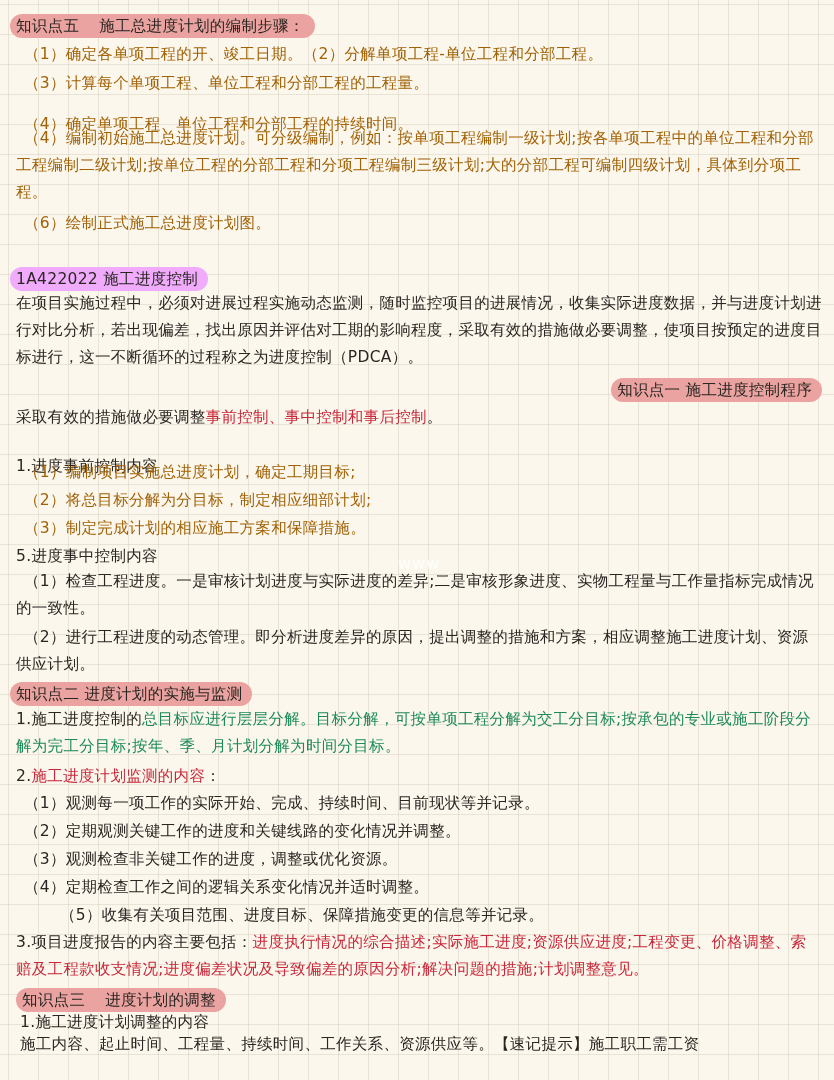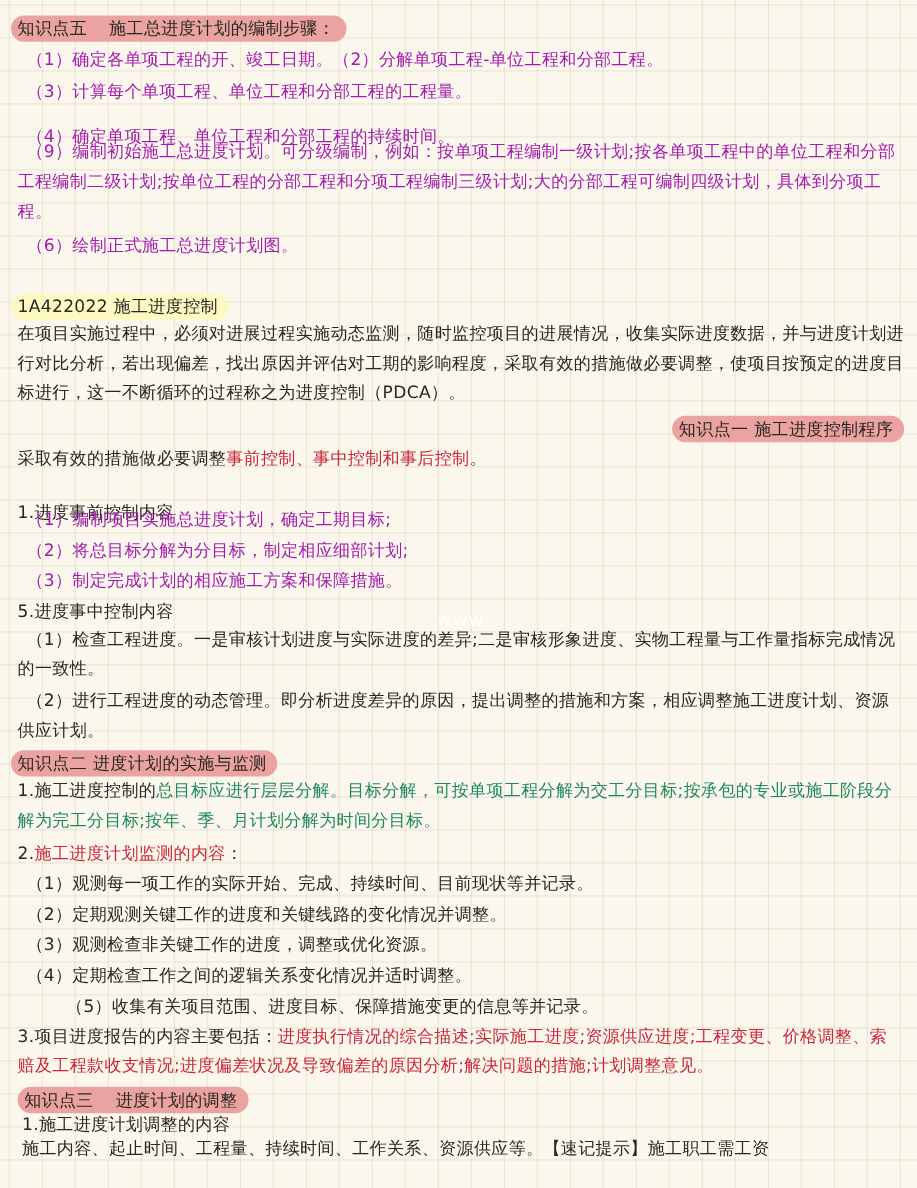--- a/index.html
+++ b/index.html
@@ -21,35 +21,35 @@
     .line {
       position: absolute;
       left: 16px;
       right: 12px;
       font-size: 15.5px;
       line-height: 20px;
       white-space: nowrap;
       letter-spacing: 0.3px;
     }
     .wrap { white-space: normal; line-height: 27px; }
-    .yellow { color: #a21caf; }
+    .yellow { color: #a16207; }
     .dark { color: #2a2622; }
     .red { color: #c8283a; }
     .green { color: #1e8a5a; }
     .indent { left: 24px; }
     .hl {
       display: inline-block;
       padding: 2px 10px 2px 6px;
       border-radius: 12px;
       color: #2a2622;
       font-size: 15.5px;
       line-height: 20px;
     }
     .hl-pink { background: #eaa3a0; }
-    .hl-teal { background: #fef9c3; }
+    .hl-teal { background: #f0abfc; }
     .gap { display: inline-block; width: 20px; }
     .watermark {
       position: absolute;
       left: 398px;
       top: 526px;
       color: rgba(255,255,255,0.9);
       font-size: 16px;
       letter-spacing: 1px;
       margin-top: 28px;
     }
@@ -60,21 +60,21 @@
 <div class="page">
 
   <div class="line" style="top:14px;left:10px;">
     <span class="hl hl-pink">
       <span>知识点五</span><span class="gap"></span><span>施工总进度计划的编制步骤：</span>
     </span>
   </div>
   <div class="line yellow indent" style="top:44px;">（1）确定各单项工程的开、竣工日期。（2）分解单项工程-单位工程和分部工程。</div>
   <div class="line yellow indent" style="top:73px;">（3）计算每个单项工程、单位工程和分部工程的工程量。</div>
   <div class="line yellow indent" style="top:102px;margin-top:12px;">（4）确定单项工程、单位工程和分部工程的持续时间。</div>
-  <div class="line yellow wrap" style="top:125px;text-indent:8px;">（9）编制初始施工总进度计划。可分级编制，例如：按单项工程编制一级计划;按各单项工程中的单位工程和分部工程编制二级计划;按单位工程的分部工程和分项工程编制三级计划;大的分部工程可编制四级计划，具体到分项工程。</div>
+  <div class="line yellow wrap" style="top:125px;text-indent:8px;">（4）编制初始施工总进度计划。可分级编制，例如：按单项工程编制一级计划;按各单项工程中的单位工程和分部工程编制二级计划;按单位工程的分部工程和分项工程编制三级计划;大的分部工程可编制四级计划，具体到分项工程。</div>
   <div class="line yellow indent" style="top:213px;">（6）绘制正式施工总进度计划图。</div>
 
   <div class="line" style="top:267px;left:10px;">
     <span class="hl hl-teal">
       <span>1A422022</span>
       <span>施工进度控制</span>
     </span>
   </div>
   <div class="line dark wrap" style="top:290px;">在项目实施过程中，必须对进展过程实施动态监测，随时监控项目的进展情况，收集实际进度数据，并与进度计划进行对比分析，若出现偏差，找出原因并评估对工期的影响程度，采取有效的措施做必要调整，使项目按预定的进度目标进行，这一不断循环的过程称之为进度控制（PDCA）。</div>
 

